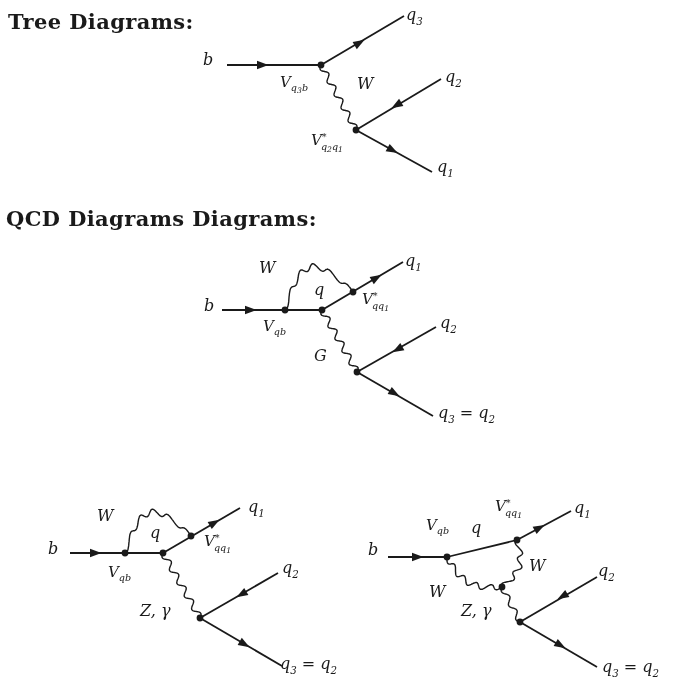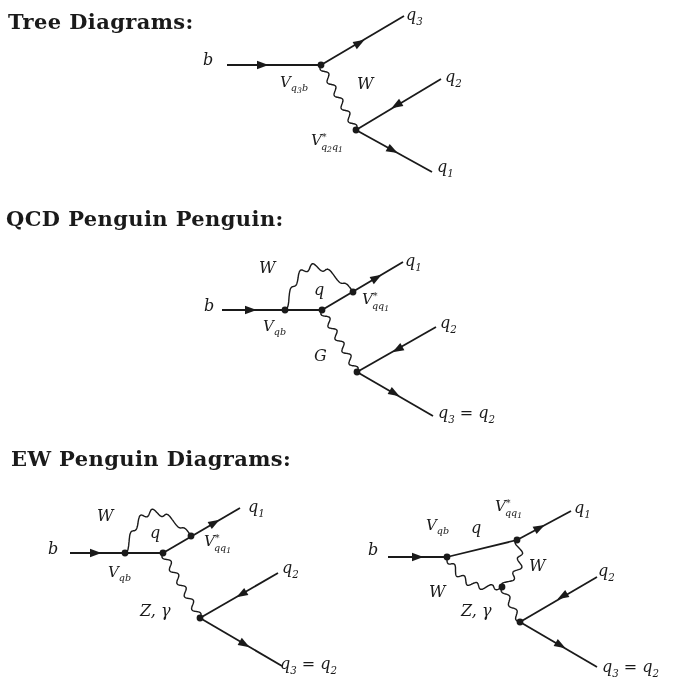--- a/index.html
+++ b/index.html
@@ -90,22 +90,21 @@
       <circle cx="502" cy="587" r="3.4"></circle>
       <circle cx="520" cy="622" r="3.4"></circle>
       <polygon points="423.5,557.0 412.0,561.2 412.0,552.8"></polygon>
       <polygon points="544.7,524.9 536.6,534.1 532.6,526.7"></polygon>
       <polygon points="557.4,599.3 565.2,589.9 569.4,597.1"></polygon>
       <polygon points="565.6,648.3 553.6,646.1 557.8,638.9"></polygon>
     </g>
   </svg>
 
   <div class="h" style="left:8px;top:10px">Tree Diagrams:</div>
-  <div class="h" style="left:6px;top:207px">QCD Penguin Penguin:</div>
-  <div class="h" style="left:11px;top:447px">EW Penguin Diagrams:</div>
+  <div class="h" style="left:6px;top:207px">QCD Diagrams Diagrams:</div>
 
   <div class="lbl" style="left:203px;top:52px">b</div>
   <div class="lbl sm" style="left:280px;top:75px">V<sub>q<sub>3</sub>b</sub></div>
   <div class="lbl" style="left:357px;top:76px">W</div>
   <div class="lbl" style="left:406px;top:7px">q<sub>3</sub></div>
   <div class="lbl" style="left:445px;top:69px">q<sub>2</sub></div>
   <div class="lbl sm" style="left:311px;top:132px">V<sup>*</sup><sub class="tuck">q<sub>2</sub>q<sub>1</sub></sub></div>
   <div class="lbl" style="left:437px;top:159px">q<sub>1</sub></div>
 
   <div class="lbl" style="left:259px;top:260px">W</div>

